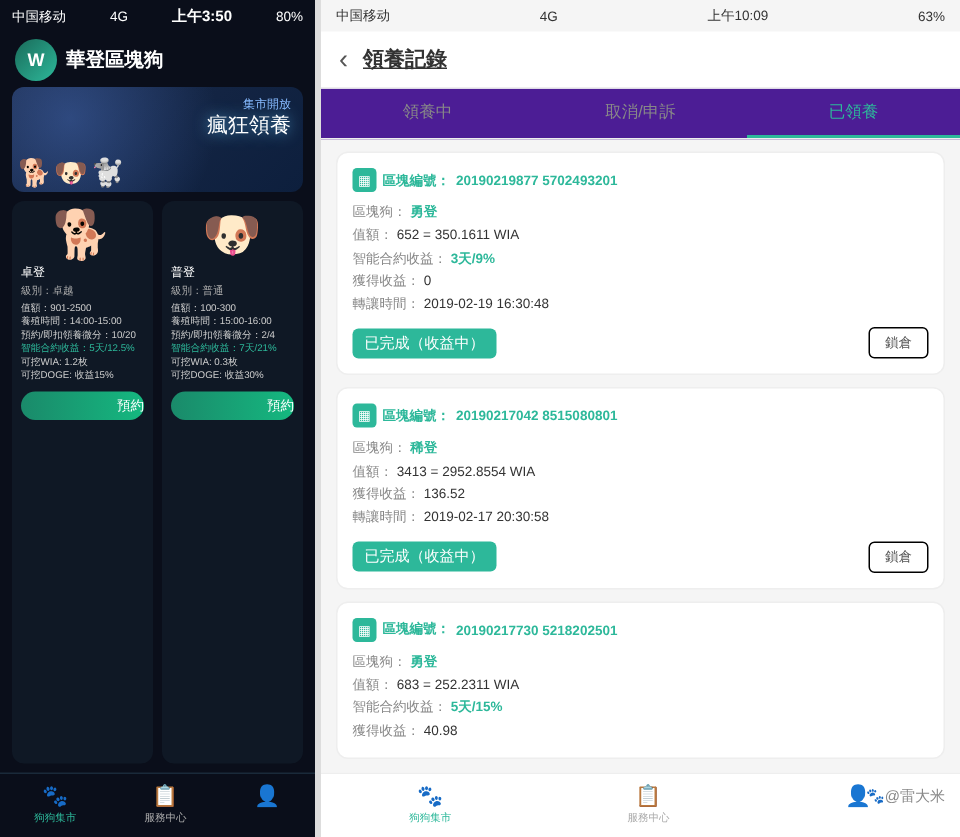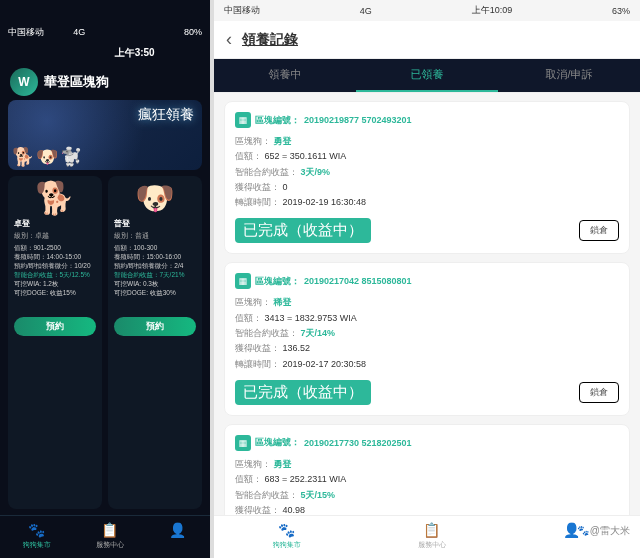--- a/index.html
+++ b/index.html
@@ -26,21 +26,21 @@
     .status-bar-left {
       display: flex;
       justify-content: space-between;
       align-items: center;
       padding: 4px 8px;
       font-size: 9px;
       color: #fff;
       background: #0a0e1a;
     }
 
-    .status-bar-left .time { font-weight: bold; font-size: 10px; margin-top: 42px; }
+    .status-bar-left .time { font-weight: bold; font-size: 10px; }
     .status-bar-left .icons { display: flex; gap: 3px; align-items: center; }
 
     .app-header {
       display: flex;
       align-items: center;
       padding: 4px 10px;
       gap: 6px;
     }
 
     .app-logo {
@@ -115,37 +115,36 @@
       gap: 2px;
     }
 
     .pet-card-img {
       text-align: center;
       font-size: 32px;
       line-height: 1;
       margin-bottom: 2px;
     }
 
-    .pet-name { color: #fff; font-size: 8px; font-weight: bold; }
+    .pet-name { color: #fff; font-size: 8px; font-weight: normal; }
     .pet-level { color: #aaa; font-size: 7px; }
     .pet-info { color: #ccc; font-size: 6.5px; line-height: 1.4; }
     .pet-info .highlight { color: #2db89a; }
 
     .pet-book-btn {
       background: linear-gradient(90deg, #1a8a6a, #15b880);
       border: none;
       border-radius: 12px;
       color: #fff;
       font-size: 9px;
       padding: 3px 0;
-      text-align: center;
-      margin-top: 17px;
+      text-align: right;
+      margin-top: 3px;
       cursor: pointer;
       width: 100%;
-      font-weight: bold;
     }
 
     .bottom-nav-left {
       display: flex;
       justify-content: space-around;
       padding: 6px 0 8px;
       background: #0a0e1a;
       border-top: 1px solid #1a2a3a;
     }
 
@@ -206,21 +205,21 @@
       flex: 1;
       text-align: left;
       font-size: 14px;
       font-weight: bold;
       color: #333;
       text-decoration: underline;
     }
 
     .tab-bar {
       display: flex;
-      background: #0f172a;
+      background: #4c1d95;
       border-bottom: 1px solid #eee;
     }
 
     .tab-item {
       flex: 1;
       text-align: center;
       padding: 8px 0;
       font-size: 11px;
       color: #888;
       cursor: pointer;
@@ -287,21 +286,21 @@
       display: flex;
       align-items: center;
       justify-content: space-between;
       margin-top: 8px;
     }
 
     .status-badge {
       background: #2db89a;
       color: #fff;
       border-radius: 4px;
-      font-size: 15px;
+      font-size: 10px;
       padding: 3px 8px;
     }
 
     .lock-btn {
       border: 1px solid #000000;
       border-radius: 4px;
       background: #fff;
       font-size: 9px;
       color: #555;
       padding: 3px 10px;
@@ -338,20 +337,21 @@
   </div>
 
   <div class="app-header">
     <div class="app-logo">W</div>
     <span class="app-title-left">華登區塊狗</span>
   </div>
 
   <div class="banner">
     <div class="banner-stars"></div>
     <div class="banner-text">
+      <div class="sub">集市開放</div>
       <div class="main">瘋狂領養</div>
     </div>
     <div class="banner-dogs">
       <span class="dog-emoji">🐕</span>
       <span class="dog-emoji">🐶</span>
       <span class="dog-emoji">🐩</span>
     </div>
   </div>
 
   <div class="pet-grid">
@@ -412,22 +412,22 @@
     <span>63%</span>
   </div>
 
   <div class="right-header">
     <span class="back-arrow">‹</span>
     <span class="right-title">領養記錄</span>
   </div>
 
   <div class="tab-bar">
     <div class="tab-item">領養中</div>
+    <div class="tab-item">取消/申訴</div>
     <div class="tab-item active">已領養</div>
-    <div class="tab-item">取消/申訴</div>
   </div>
 
   <div class="records-list">
 
     <div class="record-card">
       <div class="record-id">
         <div class="record-icon">▦</div>
         <span class="record-id-text">區塊編號：</span>
         <span class="record-id-text">20190219877 5702493201</span>
       </div>
@@ -465,25 +465,21 @@
         <span class="record-id-text">區塊編號：</span>
         <span class="record-id-text">20190217042 8515080801</span>
       </div>
       <div class="record-detail">
         <div>
           <span class="label">區塊狗：</span>
           <span class="value-green">稀登</span>
         </div>
         <div>
           <span class="label">值額：</span>
-          <span class="value">3413 = 1832.9753 WIA</span>
-        </div>
-        <div>
-          <span class="label">智能合約收益：</span>
-          <span class="value-green">7天/14%</span>
+          <span class="value">3413 = 2952.8554 WIA</span>
         </div>
         <div>
           <span class="label">獲得收益：</span>
           <span class="value">136.52</span>
         </div>
         <div>
           <span class="label">轉讓時間：</span>
           <span class="value">2019-02-17 20:30:58</span>
         </div>
       </div>

